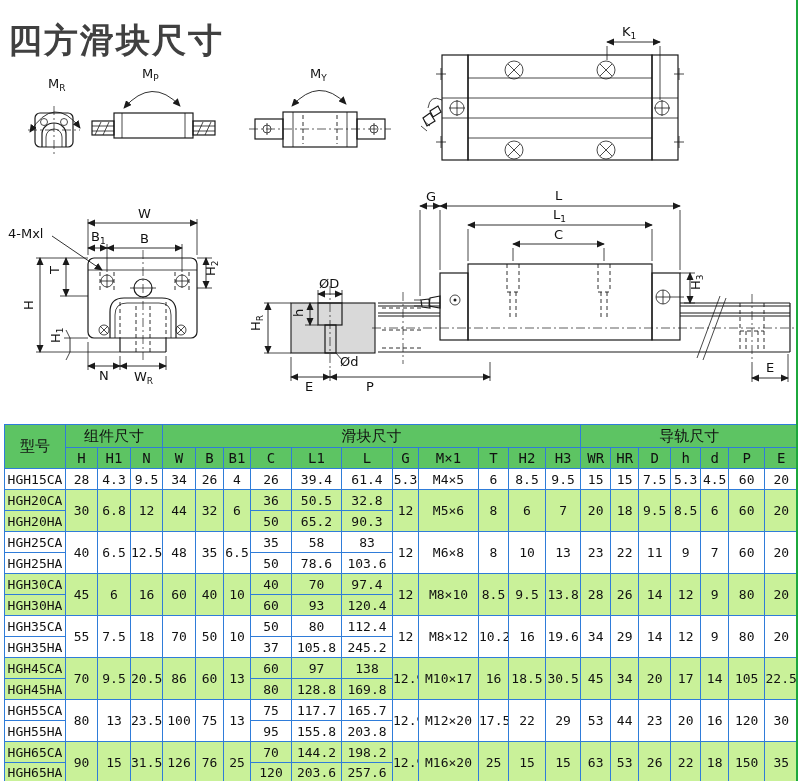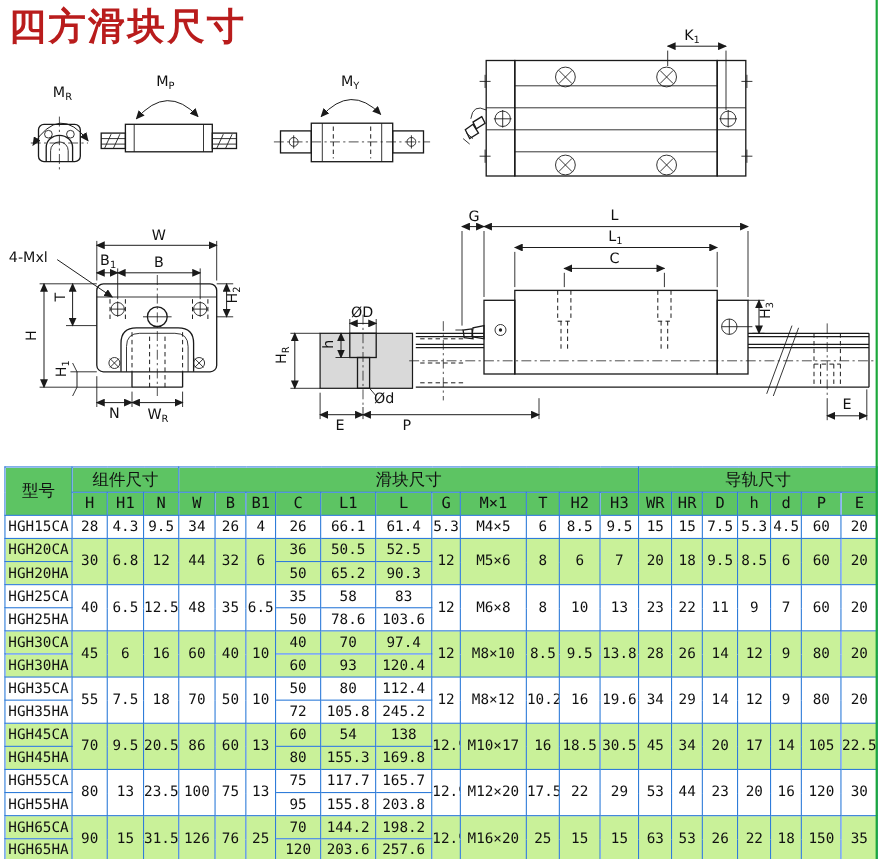--- a/index.html
+++ b/index.html
@@ -1,22 +1,22 @@
 <!DOCTYPE html>
 <html><head>
 <meta charset="utf-8">
 <style>
   html,body{margin:0;padding:0;}
   body{
     width:800px;height:781px;position:relative;background:#ffffff;
     font-family:"Liberation Sans",sans-serif;overflow:hidden;
   }
   .page-title{
-    position:absolute;left:8px;top:1px;
-    font-size:34px;font-weight:bold;color:#b91c1c;letter-spacing:2px;
+    position:absolute;left:8px;top:18px;
+    font-size:34px;font-weight:bold;color:#404040;letter-spacing:2px;
     font-family:Liberation Serif, serif;
   }
   .edge-green{
     position:absolute;right:2px;top:0;width:2px;height:781px;background:#1ca83c;z-index:5;
   }
   .diagram-svg{position:absolute;left:0;top:0;}
 
   
   table.spec{
     position:absolute;left:4px;top:424px;width:793px;
@@ -431,21 +431,21 @@
     <tbody>
       <tr class="data">
         <td class="white">HGH15CA</td>
         <td class="white" rowspan="1">28</td>
         <td class="white" rowspan="1">4.3</td>
         <td class="white" rowspan="1">9.5</td>
         <td class="white" rowspan="1">34</td>
         <td class="white" rowspan="1">26</td>
         <td class="white" rowspan="1">4</td>
         <td class="white">26</td>
-        <td class="white">66.1</td>
+        <td class="white">39.4</td>
         <td class="white">61.4</td>
         <td class="white" rowspan="1">5.3</td>
         <td class="white" rowspan="1">M4×5</td>
         <td class="white" rowspan="1">6</td>
         <td class="white" rowspan="1">8.5</td>
         <td class="white" rowspan="1">9.5</td>
         <td class="white" rowspan="1">15</td>
         <td class="white" rowspan="1">15</td>
         <td class="white" rowspan="1">7.5</td>
         <td class="white" rowspan="1">5.3</td>
@@ -456,21 +456,21 @@
       <tr class="data">
         <td class="green">HGH20CA</td>
         <td class="green" rowspan="2">30</td>
         <td class="green" rowspan="2">6.8</td>
         <td class="green" rowspan="2">12</td>
         <td class="green" rowspan="2">44</td>
         <td class="green" rowspan="2">32</td>
         <td class="green" rowspan="2">6</td>
         <td class="green">36</td>
         <td class="green">50.5</td>
-        <td class="green">52.5</td>
+        <td class="green">32.8</td>
         <td class="green" rowspan="2">12</td>
         <td class="green" rowspan="2">M5×6</td>
         <td class="green" rowspan="2">8</td>
         <td class="green" rowspan="2">6</td>
         <td class="green" rowspan="2">7</td>
         <td class="green" rowspan="2">20</td>
         <td class="green" rowspan="2">18</td>
         <td class="green" rowspan="2">9.5</td>
         <td class="green" rowspan="2">8.5</td>
         <td class="green" rowspan="2">6</td>
@@ -562,52 +562,52 @@
         <td class="white" rowspan="2">34</td>
         <td class="white" rowspan="2">29</td>
         <td class="white" rowspan="2">14</td>
         <td class="white" rowspan="2">12</td>
         <td class="white" rowspan="2">9</td>
         <td class="white" rowspan="2">80</td>
         <td class="white" rowspan="2">20</td>
       </tr>
       <tr class="data">
         <td class="white">HGH35HA</td>
-        <td class="white">72</td>
+        <td class="white">37</td>
         <td class="white">105.8</td>
         <td class="white">245.2</td>
       </tr>
       <tr class="data">
         <td class="green">HGH45CA</td>
         <td class="green" rowspan="2">70</td>
         <td class="green" rowspan="2">9.5</td>
         <td class="green" rowspan="2">20.5</td>
         <td class="green" rowspan="2">86</td>
         <td class="green" rowspan="2">60</td>
         <td class="green" rowspan="2">13</td>
         <td class="green">60</td>
-        <td class="green">54</td>
+        <td class="green">97</td>
         <td class="green">138</td>
         <td class="green" rowspan="2">12.9</td>
         <td class="green" rowspan="2">M10×17</td>
         <td class="green" rowspan="2">16</td>
         <td class="green" rowspan="2">18.5</td>
         <td class="green" rowspan="2">30.5</td>
         <td class="green" rowspan="2">45</td>
         <td class="green" rowspan="2">34</td>
         <td class="green" rowspan="2">20</td>
         <td class="green" rowspan="2">17</td>
         <td class="green" rowspan="2">14</td>
         <td class="green" rowspan="2">105</td>
         <td class="green" rowspan="2">22.5</td>
       </tr>
       <tr class="data">
         <td class="green">HGH45HA</td>
         <td class="green">80</td>
-        <td class="green">155.3</td>
+        <td class="green">128.8</td>
         <td class="green">169.8</td>
       </tr>
       <tr class="data">
         <td class="white">HGH55CA</td>
         <td class="white" rowspan="2">80</td>
         <td class="white" rowspan="2">13</td>
         <td class="white" rowspan="2">23.5</td>
         <td class="white" rowspan="2">100</td>
         <td class="white" rowspan="2">75</td>
         <td class="white" rowspan="2">13</td>

